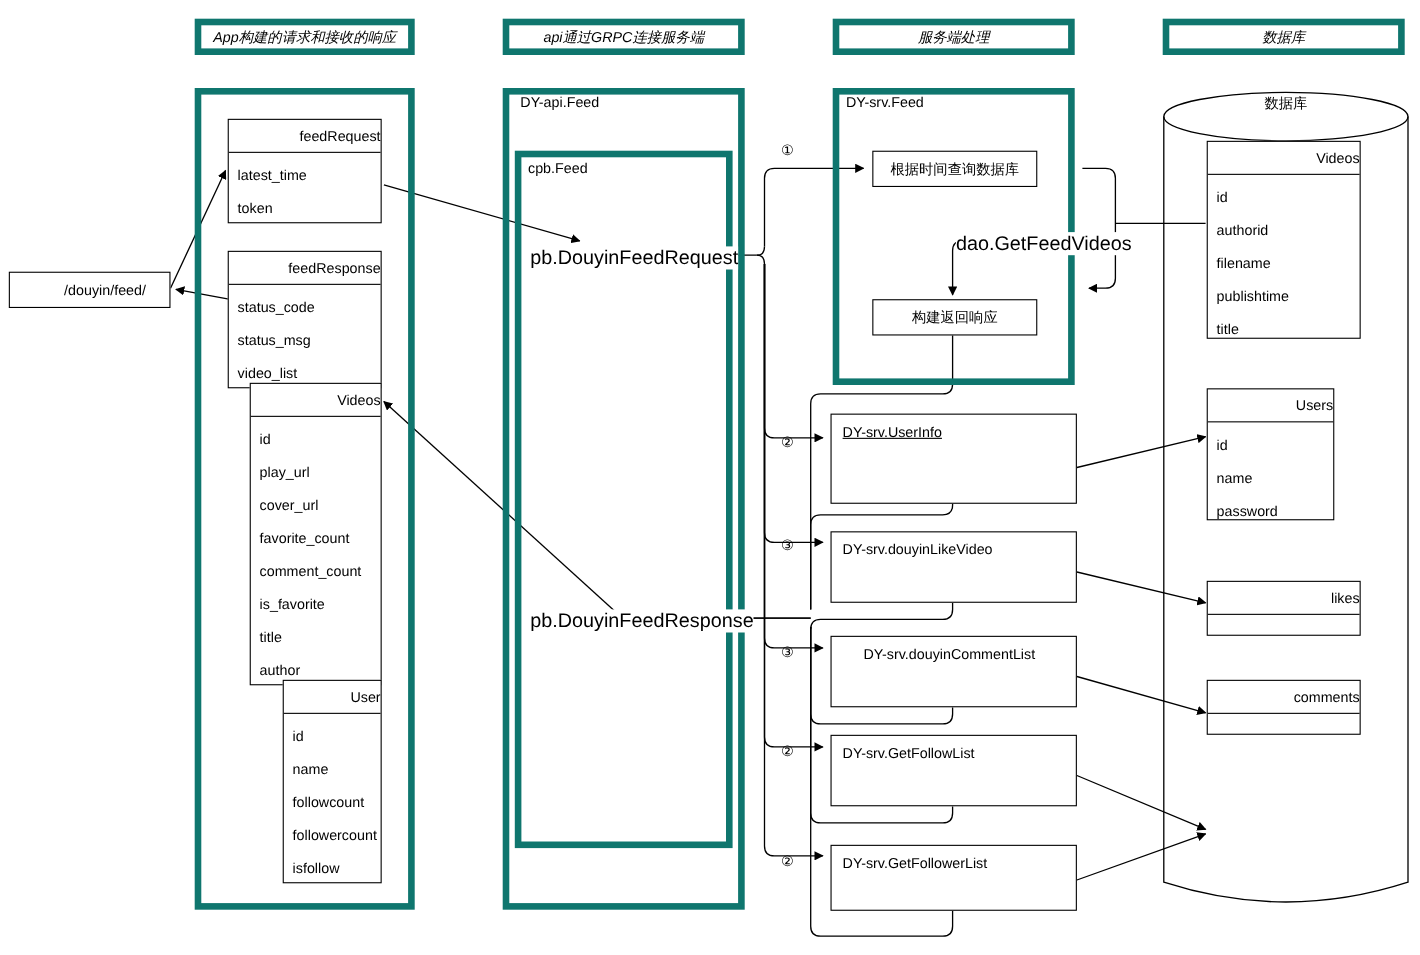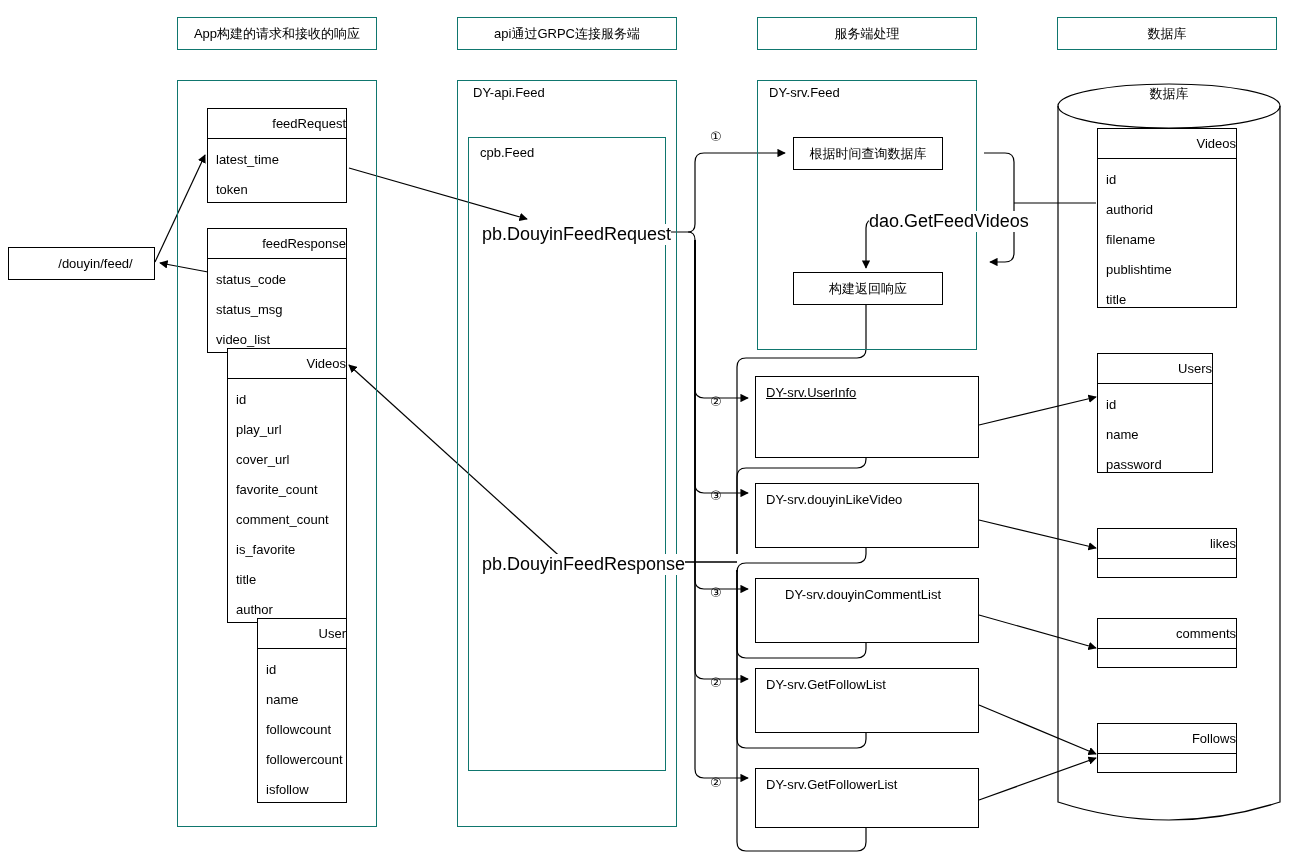--- a/index.html
+++ b/index.html
@@ -22,22 +22,23 @@
     position: absolute;
     left: 0;
     top: 0;
     width: 1291px;
     height: 868px;
     pointer-events: none;
   }
   .box {
     position: absolute;
     box-sizing: border-box;
-    border: 1px solid #0f766e;
+    border: 6px solid #0f766e;
     background: transparent;
+    font-style: italic;
   }
   .lane-header {
     display: flex;
     align-items: center;
     justify-content: center;
     font-size: 13px;
     text-align: center;
   }
   .container-box {
     background: transparent;
@@ -328,18 +329,14 @@
   <div class="tbl" style="left:1097px; top:528px; width:140px; height:50px;">
     <div class="tbl-title">likes</div>
     <div class="tbl-body"></div>
   </div>
 
   <div class="tbl" style="left:1097px; top:618px; width:140px; height:50px;">
     <div class="tbl-title">comments</div>
     <div class="tbl-body"></div>
   </div>
 
-  <div class="tbl" style="left:1097px; top:723px; width:140px; height:50px;">
-    <div class="tbl-title">Follows</div>
-    <div class="tbl-body"></div>
-  </div>
 
 </div>
 
 </body></html>

